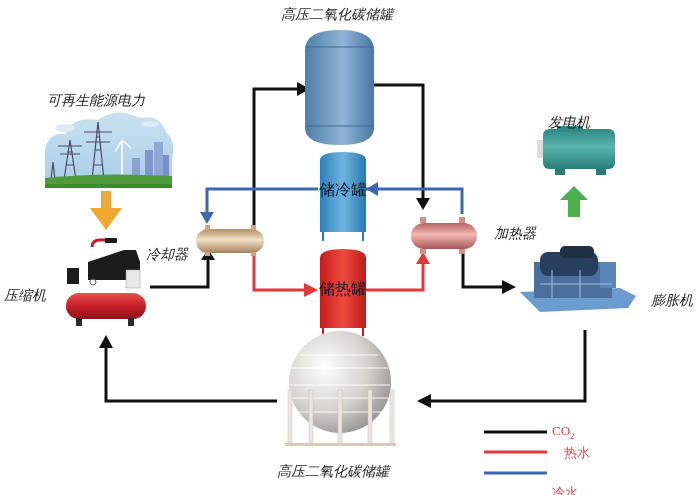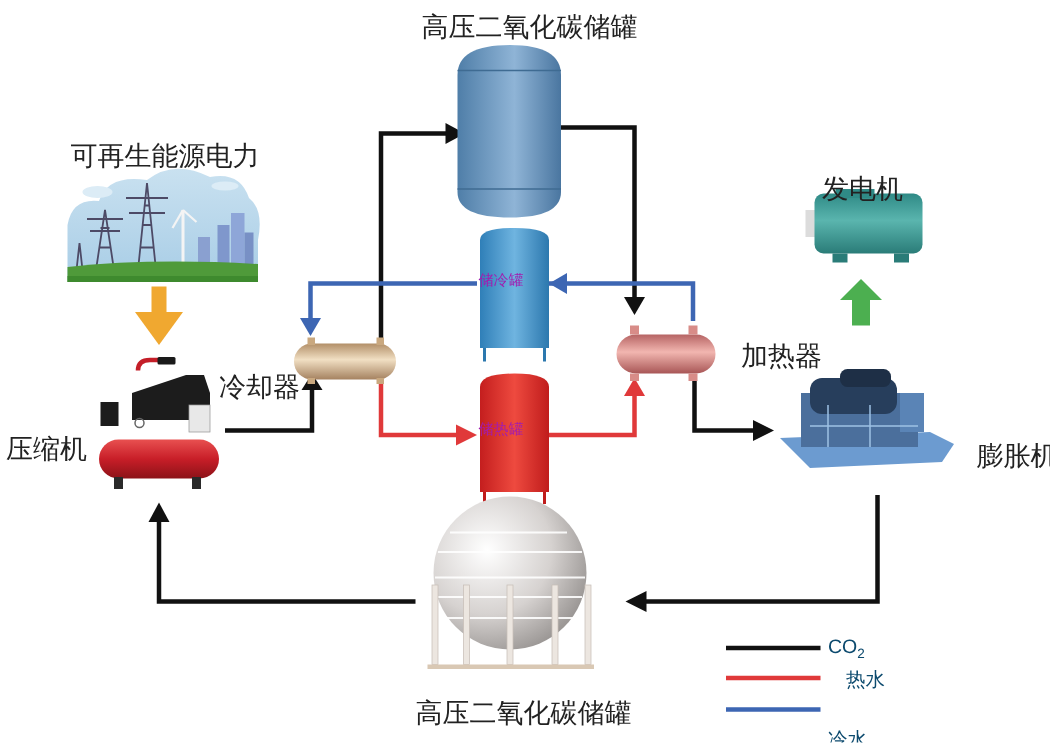--- a/index.html
+++ b/index.html
@@ -1,21 +1,21 @@
 <!DOCTYPE html>
 <html><head>
 <meta charset="utf-8">
 <style>
   html, body { margin:0; padding:0; background:#ffffff; }
   body { width:700px; height:495px; position:relative; overflow:hidden;
          font-family:"DejaVu Serif","Liberation Serif",serif; }
-  .lbl { position:absolute; font-size:18px; color:#222; white-space:nowrap; }
-  .tanklbl { position:absolute; font-size:10px; color:#a21caf; white-space:nowrap; }
-  .legend-text { position:absolute; font-size:13px; color:#0c4a6e;
-                 font-family:Liberation Sans, sans-serif; }
+  .lbl { position:absolute; font-size:14px; color:#222; white-space:nowrap;font-style:italic; }
+  .tanklbl { position:absolute; font-size:16px; color:#0f172a; white-space:nowrap; }
+  .legend-text { position:absolute; font-size:13px; color:#ef4444;
+                 font-family:Liberation Serif, serif; }
   svg#diagram { position:absolute; left:0; top:0; }
 </style>
 </head>
 <body>
 
 <svg id="diagram" width="700" height="495" viewBox="0 0 700 495">
   <defs>
     <linearGradient id="gHp" x1="0" x2="1" y1="0" y2="0">
       <stop offset="0" stop-color="#4f7ea8"></stop>
       <stop offset="0.55" stop-color="#8fb4d6"></stop>

